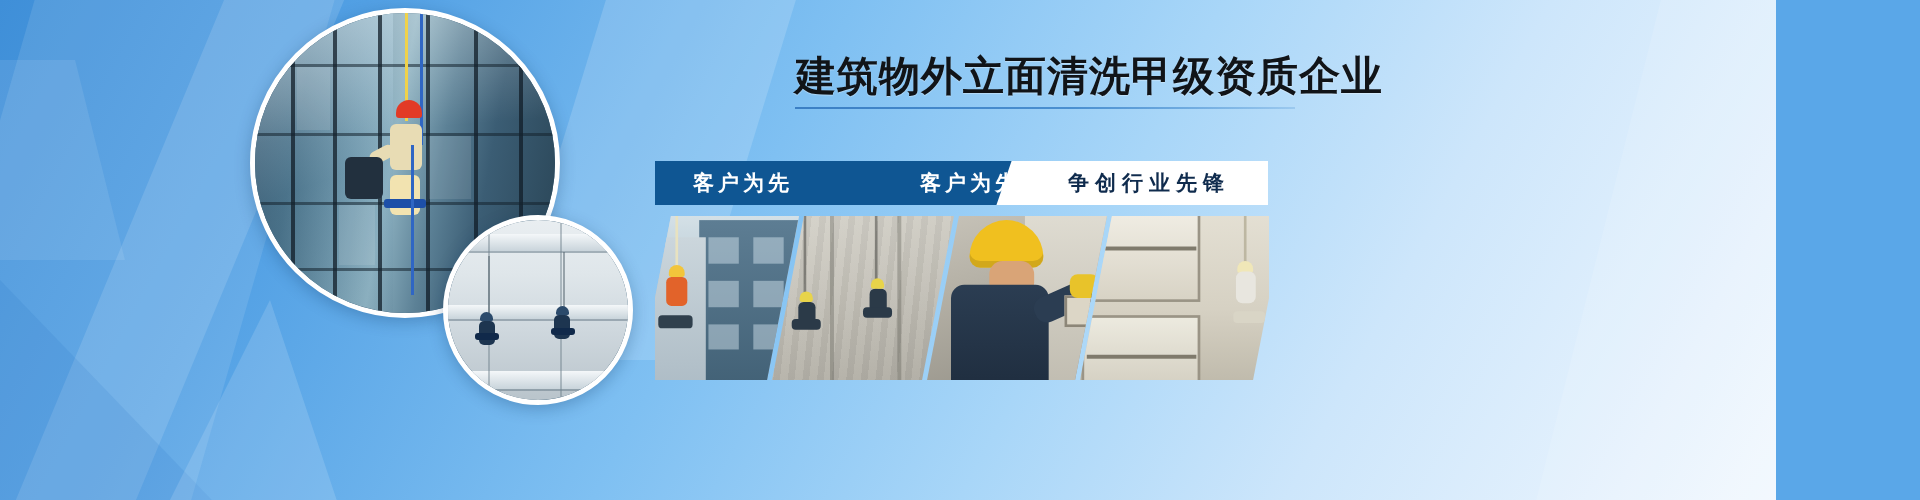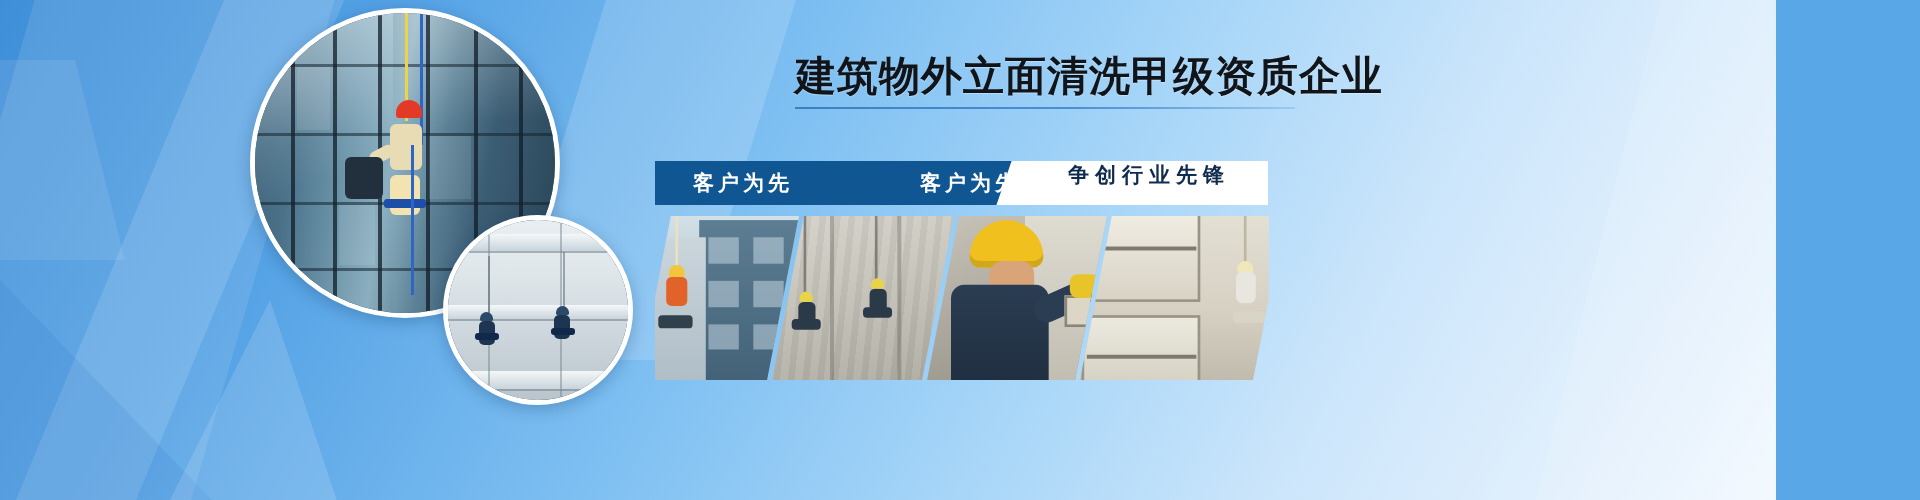--- a/index.html
+++ b/index.html
@@ -138,21 +138,21 @@
     transform:skewX(-19deg);
   }
   .slogan-dark span{
     color:#ffffff; font-size:21px; font-weight:bold;
     letter-spacing:4px; position:relative; z-index:2;
   }
   .slogan-light{
     position:relative;
     flex:1;
     background:#ffffff;
-    display:flex; justify-content:center;
+    display:flex; align-items:center; justify-content:center;
   }
   .slogan-light::before{
     content:"";
     position:absolute; left:-16px; top:0;
     width:32px; height:100%;
     background:#ffffff;
     transform:skewX(-19deg);
   }
   .slogan-light span{
     color:#0f2b4d; font-size:21px; font-weight:bold;

